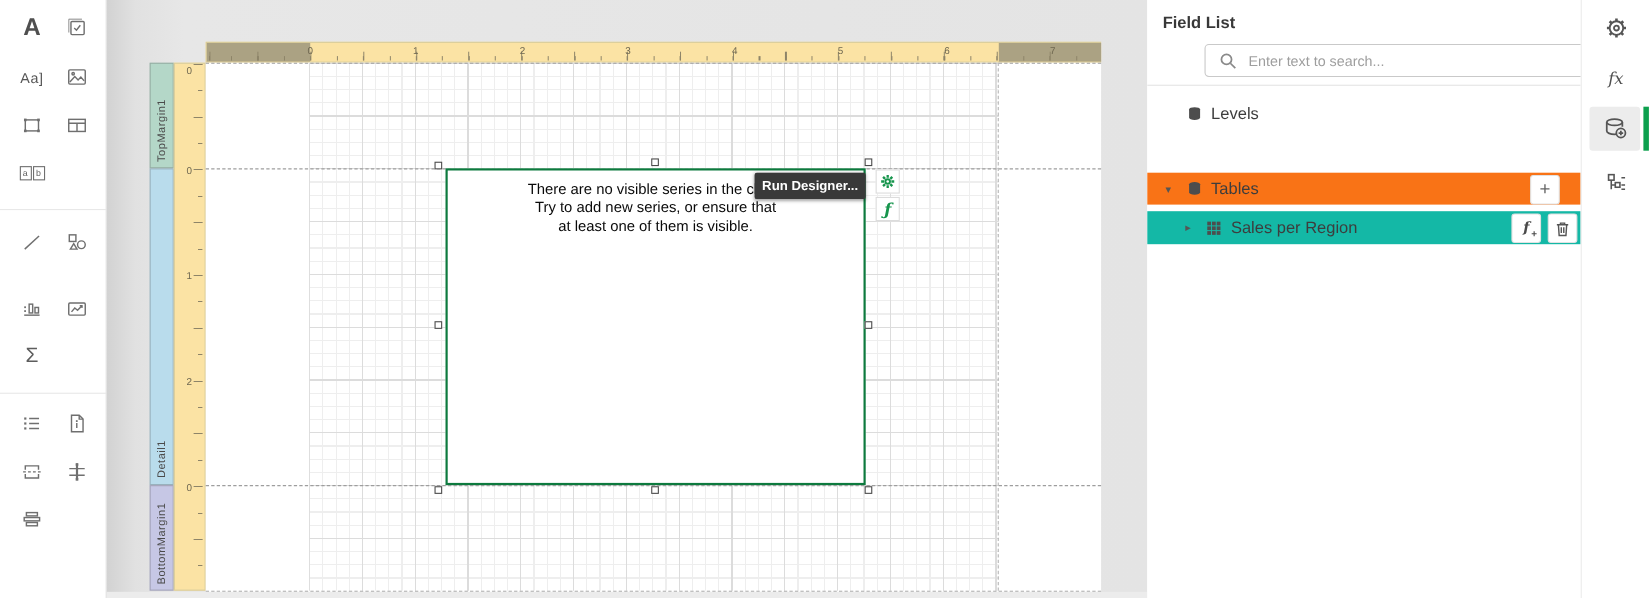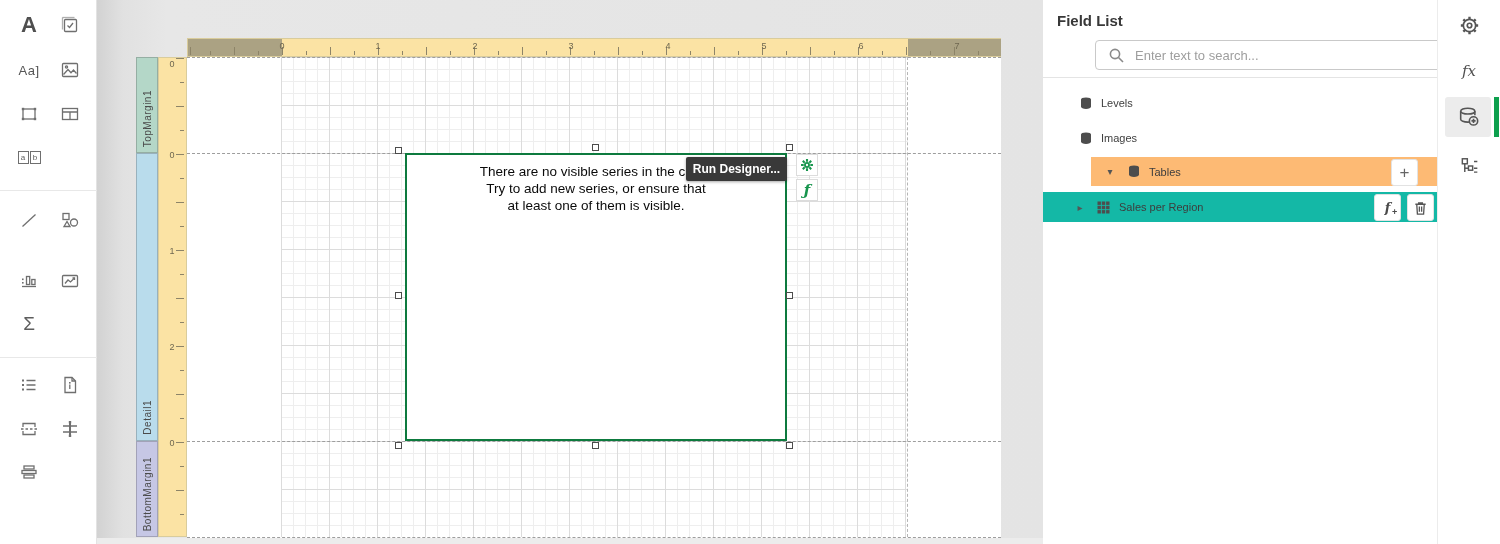--- a/index.html
+++ b/index.html
@@ -77,22 +77,22 @@
   #fl-title { position:absolute; left:14px; top:12px; font-size:15px; font-weight:bold; color:#383838; }
   #fl-search { position:absolute; left:14px; top:40px; width:365px; height:30px; border:1px solid #c9c9c9;
     border-radius:4px; display:flex; align-items:center; background:#fff;margin-left:38px; }
   #fl-search svg { margin-left:12px; flex:0 0 auto; }
   #fl-search input { border:none; outline:none; flex:1; margin-left:10px; font-size:13px; color:#333;
     font-family:"Liberation Sans", sans-serif; background:transparent; }
   #fl-search input::placeholder { color:#9e9e9e; }
   #fl-sep { position:absolute; left:0; top:77px; width:394px; height:1px; background:#e4e4e4; }
 
   .fl-row { position:absolute; left:0; width:394px; height:30px; display:flex; align-items:center;
-    font-size:11px; color:#3d3d3d; cursor:pointer; }
-  .fl-row.hl { background:#fdba74;margin-left:48px; }
+    font-size:15px; color:#3d3d3d; cursor:pointer; }
+  .fl-row.hl { background:#f97316; }
   .fl-row.sel { background:#14b8a6;align-items:center; }
   .arrow { width:10px; text-align:center; font-size:10px; color:#555; }
   .arrow-down::before { content:"▾"; }
   .arrow-right::before { content:"▸"; }
   .fl-label { margin-left:9px; }
 
   .fl-action { position:absolute; width:27px; height:27px; background:#fff; border:1px solid #e2e2e2;
     border-radius:3px; display:flex; align-items:center; justify-content:center; cursor:pointer; }
   .plus-glyph::before { content:"+"; font-size:17px; color:#666; line-height:1; }
   .addcalc-glyph { position:relative; font-family:"DejaVu Serif", serif; font-style:italic; font-weight:bold;
@@ -328,27 +328,20 @@
   <div id="fl-sep"></div>
 
   <div class="fl-row" style="top:88px;padding-left:37px;">
     <svg width="12" height="13" viewBox="0 0 12 13">
       <ellipse cx="6" cy="2.6" rx="5" ry="2.2" fill="#4d4d4d"></ellipse>
       <path d="M1 2.6v7.2c0 1.2 2.2 2.2 5 2.2s5-1 5-2.2V2.6" fill="#4d4d4d"></path>
     </svg>
     <span class="fl-label">Levels</span>
   </div>
 
-  <div class="fl-row" style="top:123px;padding-left:37px;">
-    <svg width="12" height="13" viewBox="0 0 12 13">
-      <ellipse cx="6" cy="2.6" rx="5" ry="2.2" fill="#4d4d4d"></ellipse>
-      <path d="M1 2.6v7.2c0 1.2 2.2 2.2 5 2.2s5-1 5-2.2V2.6" fill="#4d4d4d"></path>
-    </svg>
-    <span class="fl-label">Images</span>
-  </div>
 
   <div class="fl-row hl" style="top:157px;height:29px;padding-left:14px;">
     <span class="arrow arrow-down"></span>
     <svg width="12" height="13" viewBox="0 0 12 13" style="margin-left:13px;">
       <ellipse cx="6" cy="2.6" rx="5" ry="2.2" fill="#4d4d4d"></ellipse>
       <path d="M1 2.6v7.2c0 1.2 2.2 2.2 5 2.2s5-1 5-2.2V2.6" fill="#4d4d4d"></path>
     </svg>
     <span class="fl-label">Tables</span>
   </div>
   <div class="fl-action" style="left:348px;top:159px;">

